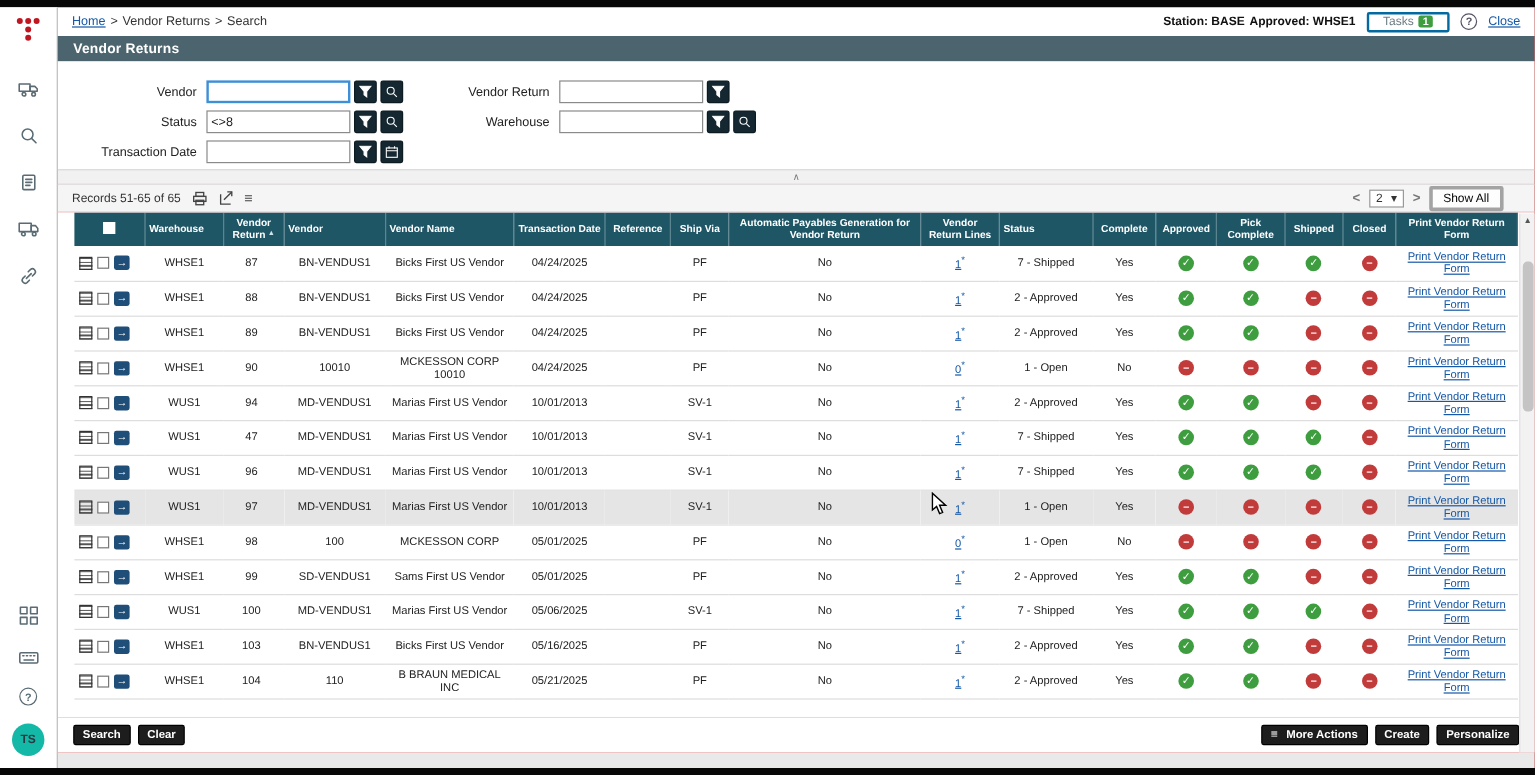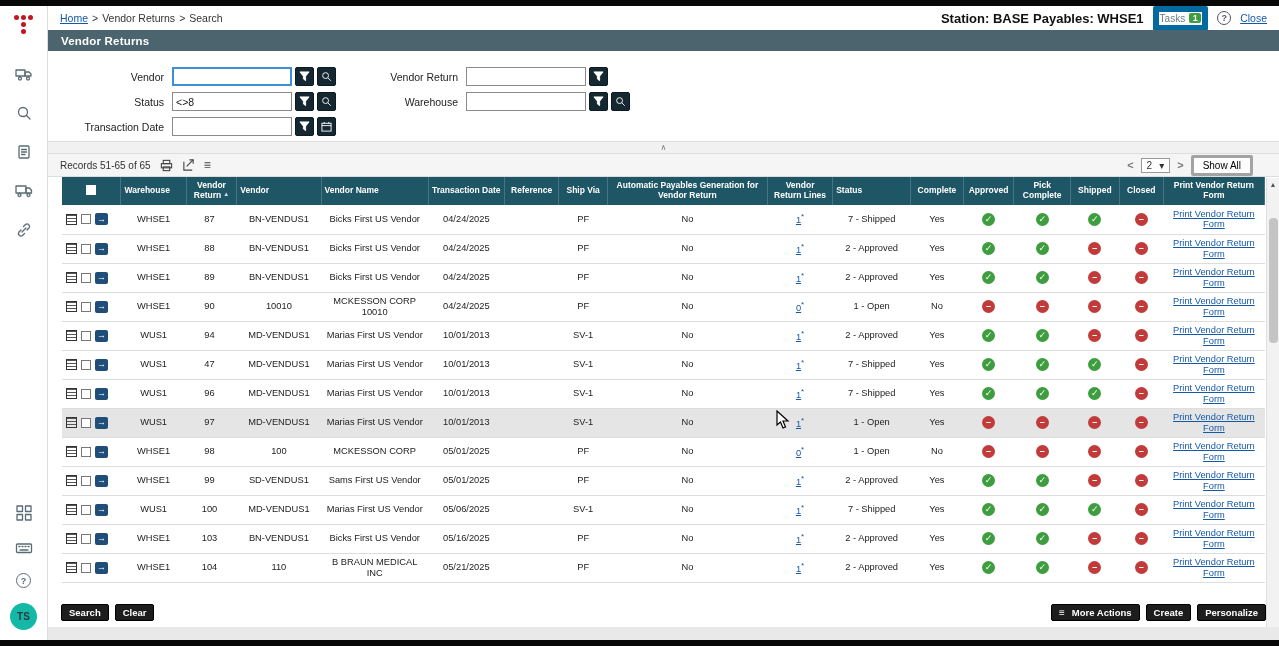--- a/index.html
+++ b/index.html
@@ -25,22 +25,22 @@
   .avatar{width:27px;height:27px;border-radius:50%;background:#14b8a6;color:#2b3a42;
     font-size:10px;font-weight:bold;display:flex;align-items:center;justify-content:center;cursor:pointer}
 
   
   .content{flex:1;display:flex;flex-direction:column;background:#ef4444;position:relative;overflow:hidden}
 
   .topbar{height:24px;display:flex;align-items:center;padding:0 12px;font-size:10.5px;color:#333;background:#fff}
   .breadcrumb{display:flex;gap:4px;align-items:center}
   .bc-link{color:#1558a7;text-decoration:underline;cursor:pointer}
   .topbar-right{margin-left:auto;display:flex;align-items:center;gap:9px}
-  .station{font-weight:bold;font-size:13px;color:#111;display:flex;gap:4px}
-  .tasks-btn{border:6px solid #0369a1;color:#6b7d84;font-size:10px;padding:1px 1px;border-radius:2px;
+  .station{font-weight:bold;font-size:10px;color:#111;display:flex;gap:4px}
+  .tasks-btn{border:2px solid #0369a1;color:#6b7d84;font-size:10px;padding:1px 12px;border-radius:2px;
     display:flex;gap:4px;align-items:flex-start;cursor:pointer;background:#fff}
   .badge{background:#3e9d3e;color:#fff;font-size:9px;min-width:12px;text-align:center;
     padding:0 2px;border-radius:2px;font-weight:bold}
   .help-circle{width:14px;height:14px;border:1.4px solid #556;border-radius:50%;font-size:9px;
     display:flex;align-items:center;justify-content:center;color:#556;font-weight:bold;cursor:pointer}
   .close-link{color:#1558a7;font-size:10.5px;text-decoration:underline;cursor:pointer}
 
   .title-bar{height:21px;background:#4b646e;color:#fff;font-weight:bold;font-size:11.5px;
     display:flex;align-items:center;padding:0 13px;letter-spacing:.2px}
 
@@ -209,21 +209,21 @@
         <div class="breadcrumb">
           <span class="bc-link">Home</span>
           <span>&gt;</span>
           <span>Vendor Returns</span>
           <span>&gt;</span>
           <span>Search</span>
         </div>
         <div class="topbar-right">
           <span class="station">
             <span>Station: BASE</span>
-            <span>Payables: WHSE1</span>
+            <span>Approved: WHSE1</span>
           </span>
           <span class="tasks-btn">
             <span>Tasks</span>
             <span class="badge">1</span>
           </span>
           <span class="help-circle">?</span>
           <span class="close-link">Close</span>
         </div>
       </div>
 

